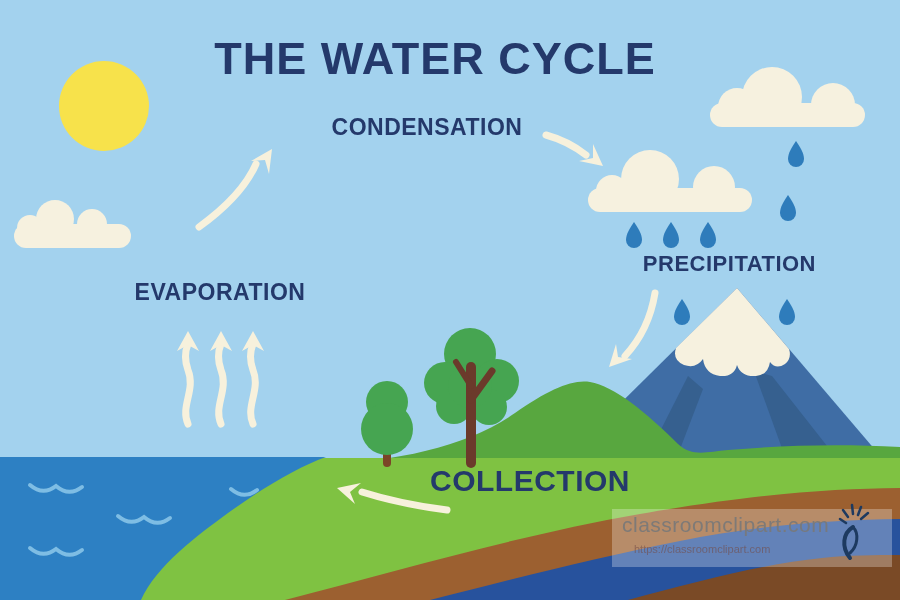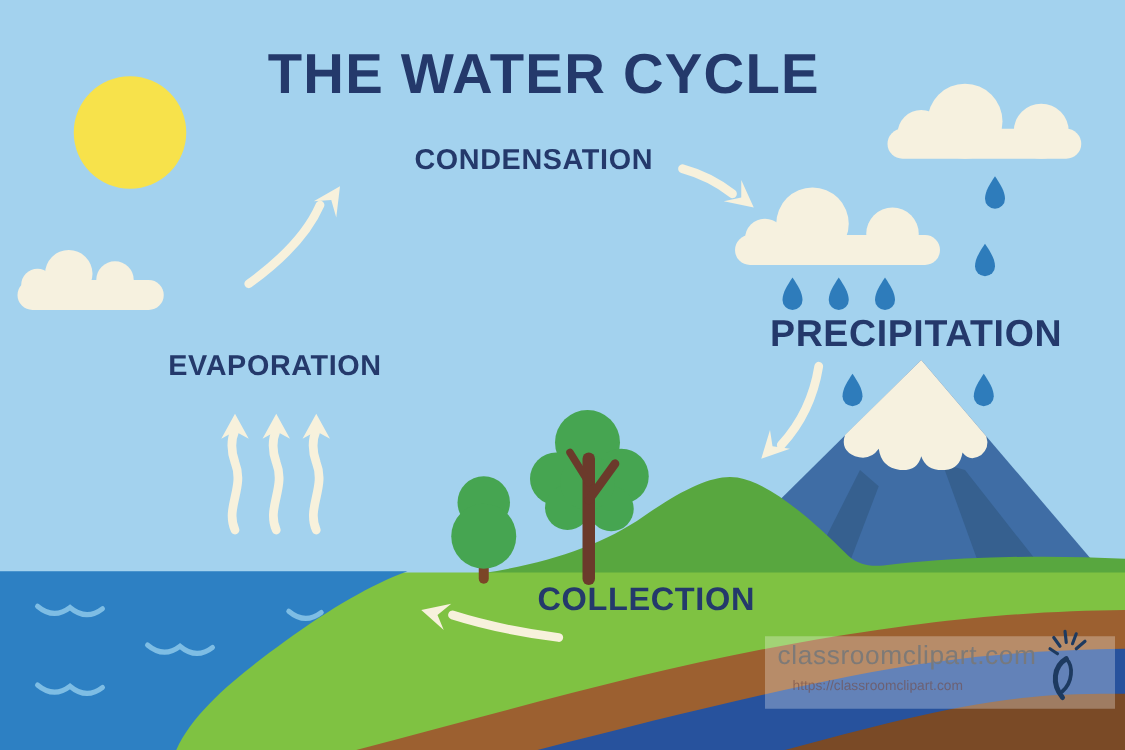--- a/index.html
+++ b/index.html
@@ -8,22 +8,22 @@
     font-family:"Liberation Sans",sans-serif;
   }
   #scene{position:absolute;left:0;top:0;}
   .label{
     position:absolute;font-weight:bold;color:#24396b;text-align:center;
     letter-spacing:0.5px;line-height:1;user-select:none;white-space:nowrap;
   }
   #title-label{left:135px;top:36px;width:600px;font-size:45px;letter-spacing:1px;}
   #condensation-label{left:317px;top:116px;width:220px;font-size:23px;}
   #evaporation-label{left:129px;top:281px;width:182px;font-size:23px;}
-  #precipitation-label{left:616px;top:253px;width:200px;font-size:30px;}
-  #collection-label{left:430px;top:466px;width:165px;font-size:26px;}
+  #precipitation-label{left:616px;top:253px;width:200px;font-size:22px;text-align:right;}
+  #collection-label{left:430px;top:466px;width:165px;font-size:30px;}
   #wm-site{
     position:absolute;left:622px;top:513px;width:215px;font-size:21px;
     color:rgba(120,120,120,0.92);letter-spacing:0.5px;white-space:nowrap;
   }
   #wm-url{
     position:absolute;left:634px;top:543px;font-size:11px;
     color:rgba(115,75,70,0.6);white-space:nowrap;
   }
 </style>
 </head>

